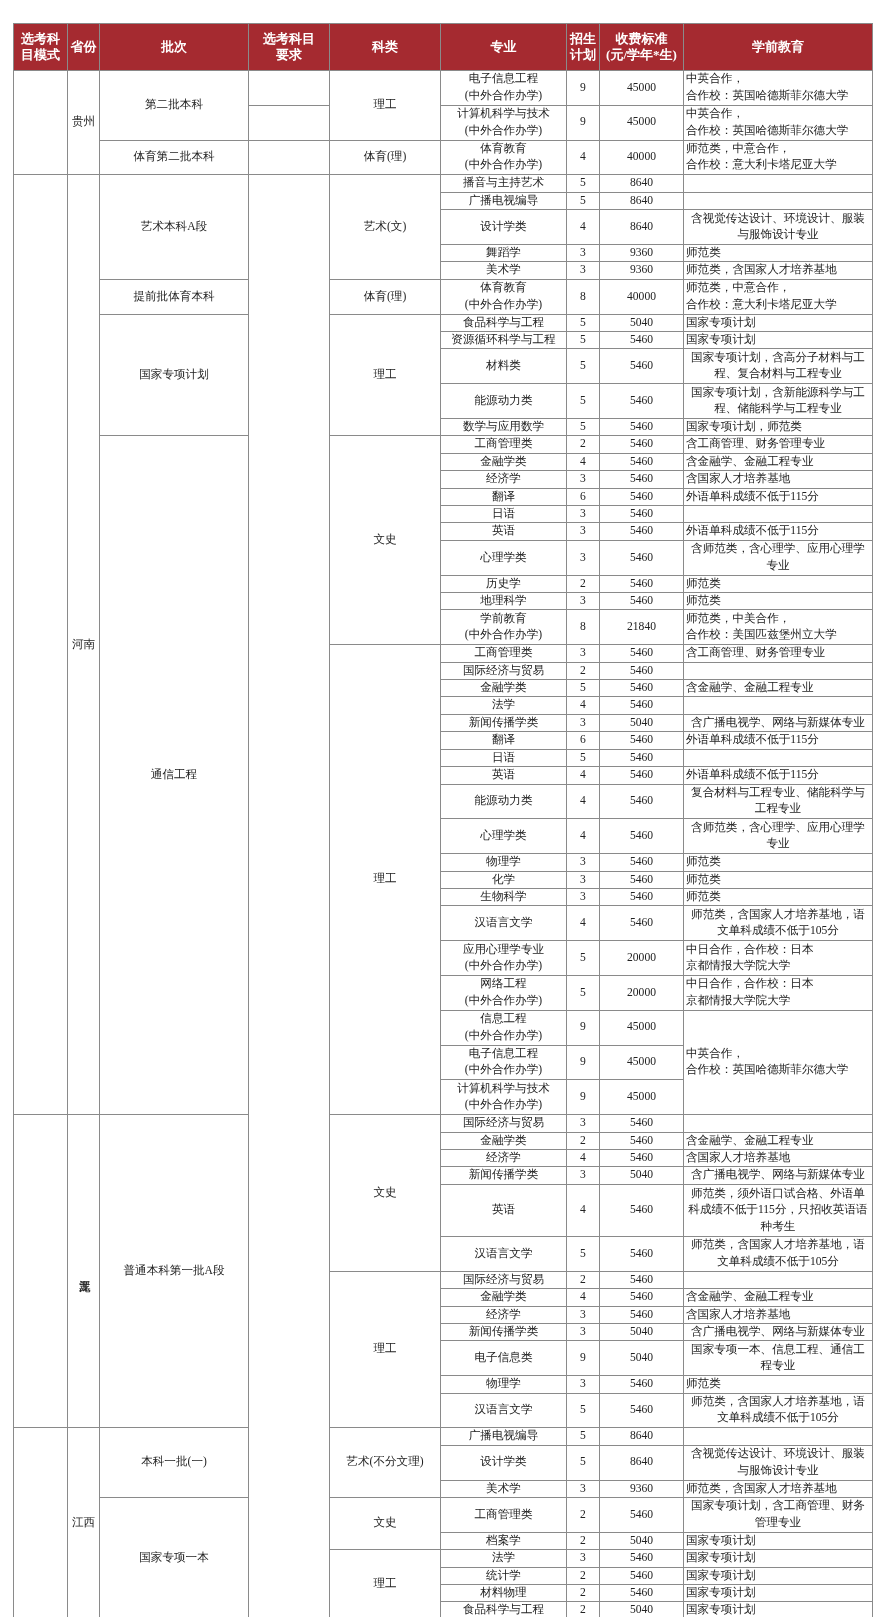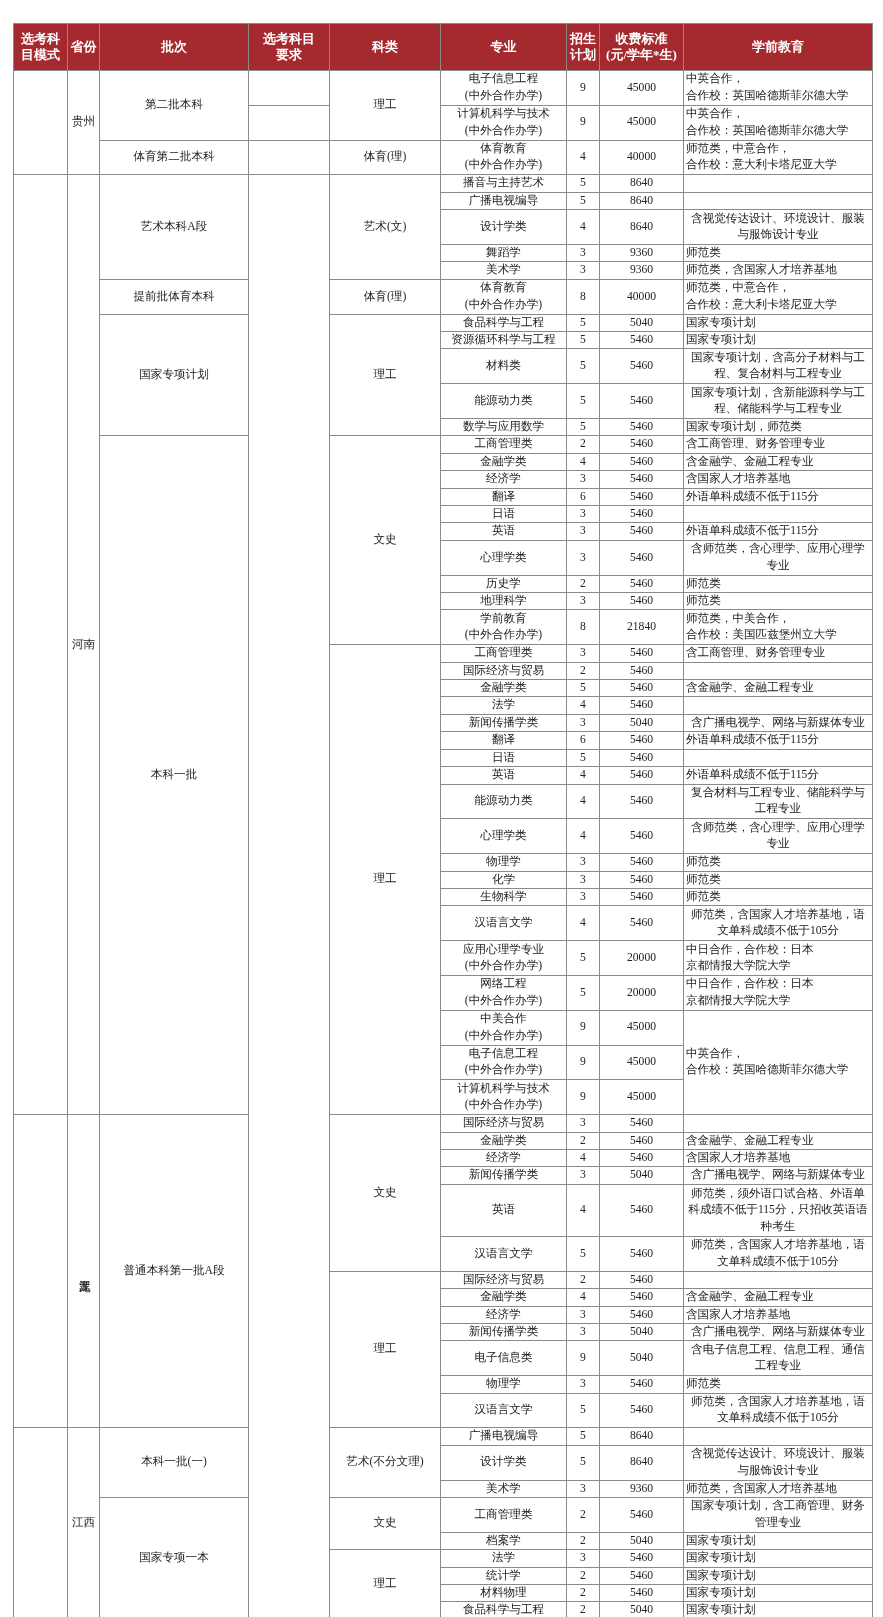--- a/index.html
+++ b/index.html
@@ -265,21 +265,21 @@
           <span class="br">5</span>
         </td>
         <td>
           <span class="br">5460</span>
         </td>
         <td class="desc c">
           <span class="br">国家专项计划，师范类</span>
         </td>
       </tr>
       <tr class="l1">
-        <td rowspan="29">本科一批</td>
+        <td rowspan="29">通信工程</td>
         <td rowspan="10">文史</td>
         <td>
           <span class="br">工商管理类</span>
         </td>
         <td>
           <span class="br">2</span>
         </td>
         <td>
           <span class="br">5460</span>
         </td>
@@ -639,21 +639,21 @@
         <td>
           <span class="br">20000</span>
         </td>
         <td class="desc c">
           <span class="br">中日合作，合作校：日本</span>
           <span class="br">京都情报大学院大学</span>
         </td>
       </tr>
       <tr class="l2">
         <td>
-          <span class="br">中美合作</span>
+          <span class="br">信息工程</span>
           <span class="br">(中外合作办学)</span>
         </td>
         <td>
           <span class="br">9</span>
         </td>
         <td>
           <span class="br">45000</span>
         </td>
         <td class="desc c" rowspan="3">
           <span class="br">中英合作，</span>
@@ -833,21 +833,21 @@
         <td>
           <span class="br">电子信息类</span>
         </td>
         <td>
           <span class="br">9</span>
         </td>
         <td>
           <span class="br">5040</span>
         </td>
         <td class="desc">
-          <span class="br">含电子信息工程、信息工程、通信工程专业</span>
+          <span class="br">国家专项一本、信息工程、通信工程专业</span>
         </td>
       </tr>
       <tr class="l1">
         <td>
           <span class="br">物理学</span>
         </td>
         <td>
           <span class="br">3</span>
         </td>
         <td>

